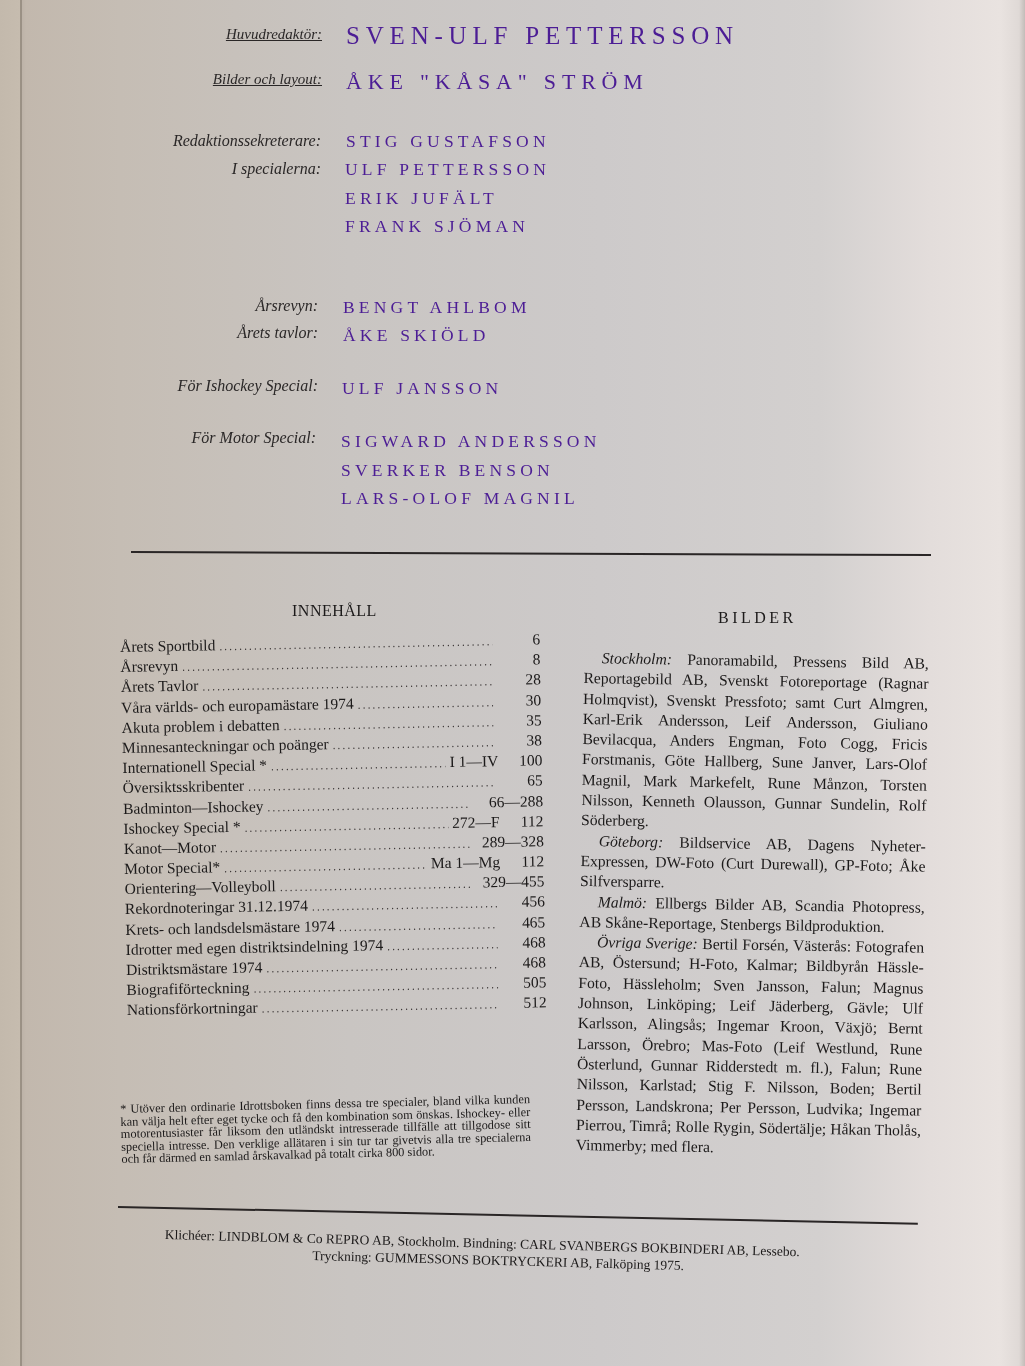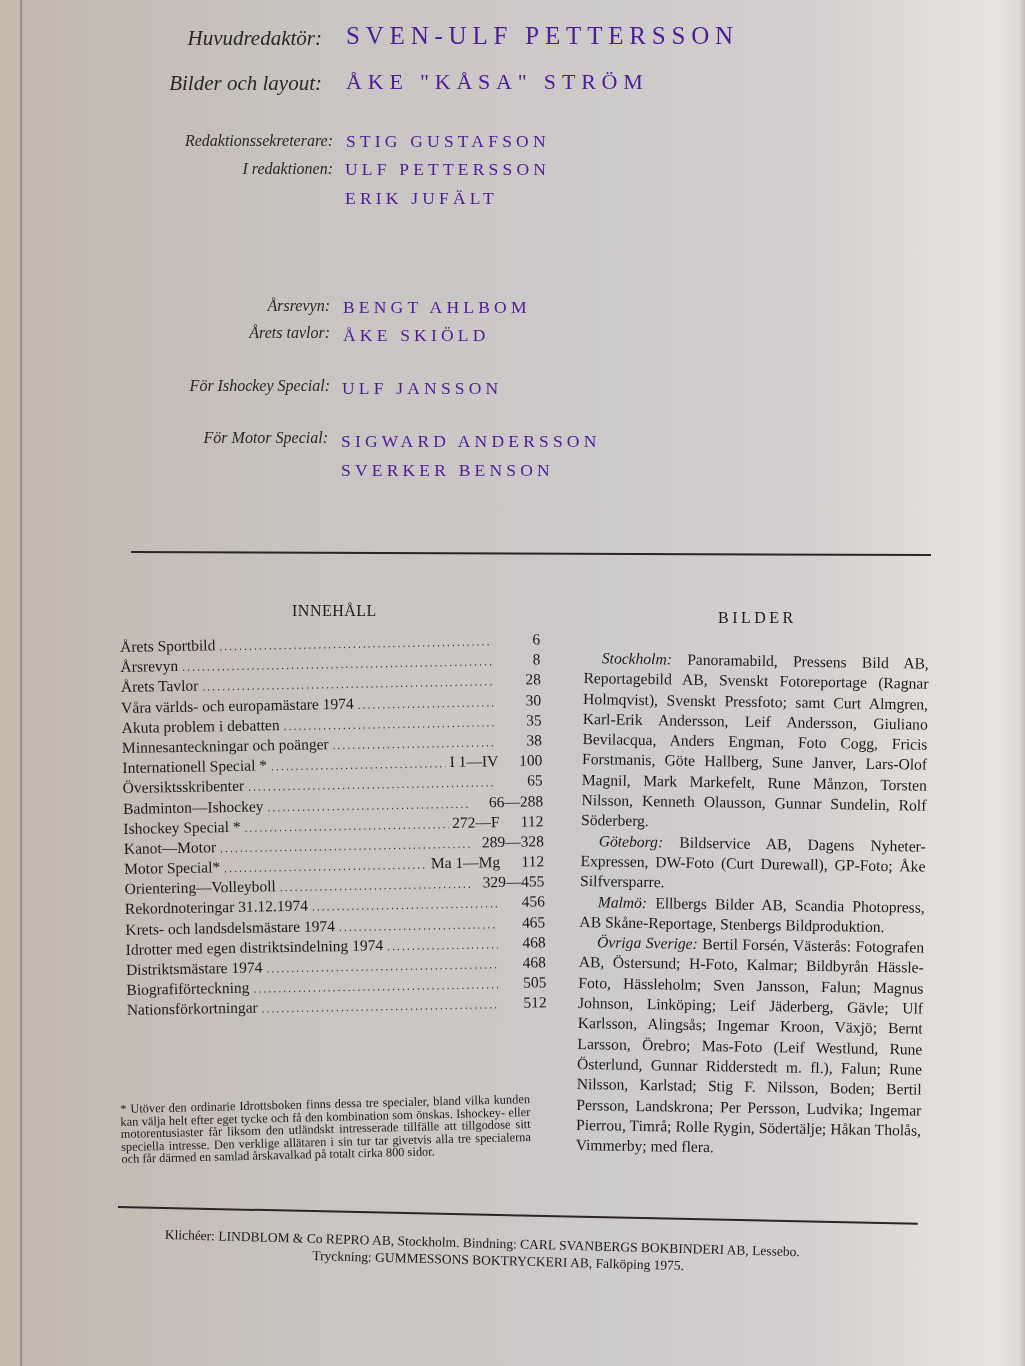--- a/index.html
+++ b/index.html
@@ -19,23 +19,23 @@
     }
     .credit-label {
       font-style: italic; text-align: right; color: #2a2727;
       position: absolute; right: 0; white-space: nowrap;
     }
     .credit-names { position: absolute; white-space: nowrap; }
     .credit-name {
       display: block; letter-spacing: 4.5px; text-transform: uppercase; color: #4c1d95;
     }
 
-    .big .credit-label { font-size: 21px; }
+    .big .credit-label { font-size: 15px; text-decoration: underline; }
     .big .credit-name { font-size: 25px; letter-spacing: 5.8px; }
-    .small .credit-label { font-size: 16px; margin-left: 12px; }
+    .small .credit-label { font-size: 16px; }
     .small .credit-name { font-size: 17.5px; letter-spacing: 4.2px; line-height: 28.5px; }
 
     .divider {
       position: absolute; left: 131px; top: 551px; width: 800px; height: 1.6px;
       background: #2a2626; transform: rotate(0.22deg); transform-origin: left center;
     }
     .divider-bottom {
       position: absolute; left: 118px; top: 1206px; width: 800px; height: 1.6px;
       background: #2a2626; transform: rotate(1.2deg); transform-origin: left center;
     }
@@ -105,24 +105,25 @@
     </span>
   </div>
 
   <div class="small">
     <span class="credit-label" style="left:0;width:321px;top:132px;">Redaktionssekreterare:</span>
     <span class="credit-names" style="left:346px;top:127px;">
       <span class="credit-name">STIG GUSTAFSON</span>
     </span>
   </div>
   <div class="small">
-    <span class="credit-label" style="left:0;width:321px;top:160px;">I redaktionen:</span>
+    <span class="credit-label" style="left:0;width:321px;top:160px;">I specialerna:</span>
     <span class="credit-names" style="left:345px;top:155px;">
       <span class="credit-name">ULF PETTERSSON</span>
       <span class="credit-name">ERIK JUFÄLT</span>
+      <span class="credit-name">FRANK SJÖMAN</span>
     </span>
   </div>
 
   <div class="small">
     <span class="credit-label" style="left:0;width:318px;top:297px;">Årsrevyn:</span>
     <span class="credit-names" style="left:343px;top:293px;">
       <span class="credit-name">BENGT AHLBOM</span>
     </span>
   </div>
   <div class="small">
@@ -137,20 +138,21 @@
     <span class="credit-names" style="left:342px;top:374px;">
       <span class="credit-name">ULF JANSSON</span>
     </span>
   </div>
 
   <div class="small">
     <span class="credit-label" style="left:0;width:316px;top:429px;">För Motor Special:</span>
     <span class="credit-names" style="left:341px;top:427px;">
       <span class="credit-name">SIGWARD ANDERSSON</span>
       <span class="credit-name">SVERKER BENSON</span>
+      <span class="credit-name">LARS-OLOF MAGNIL</span>
     </span>
   </div>
 </div>
 
 <div class="divider"></div>
 
 <div class="toc-title">INNEHÅLL</div>
 <div class="toc">
   <div class="toc-row">
       <span class="t">Årets Sportbild</span>

